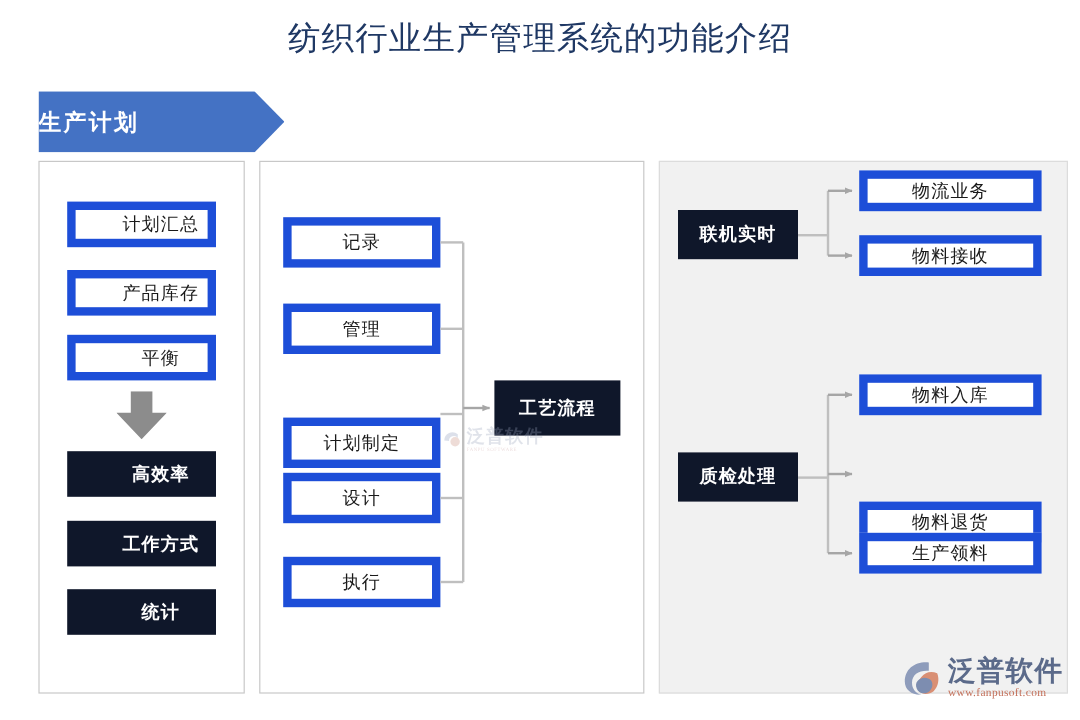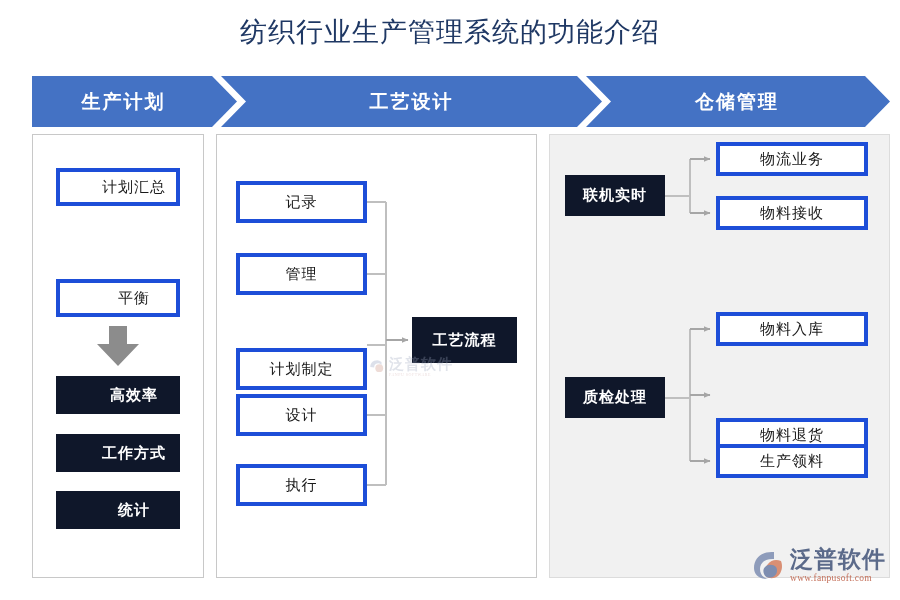--- a/index.html
+++ b/index.html
@@ -42,21 +42,20 @@
     width: 858px;
     height: 51px;
   }
   .chev {
     position: absolute;
     top: 0;
     height: 51px;
     background: #4472c4;
     display: flex;
     align-items: center;
-    justify-content: center;
     color: #ffffff;
     font-size: 19px;
     font-weight: bold;
     letter-spacing: 2px;
     box-sizing: border-box;
   }
   .chev-1 {
     left: 0;
     width: 205px;
     clip-path: polygon(0 0, 180px 0, 205px 50%, 180px 100%, 0 100%);
@@ -105,21 +104,21 @@
     height: 444px;
     border: 1px solid #dcdcdc;
     background: #f1f1f1;
   }
 
   
   .wbox {
     position: absolute;
     box-sizing: border-box;
     background: #ffffff;
-    border: 4px solid #1d4ed8;
+    border: 7px solid #1d4ed8;
     display: flex;
     align-items: center;
     justify-content: center;
     font-size: 15px;
     color: #1a1a1a;
     letter-spacing: 1px;
     font-family: "Liberation Serif", "DejaVu Serif", serif;
   }
   .bbox {
     position: absolute;
@@ -274,33 +273,28 @@
 <body>
 
 <div class="page">
 
   <div class="title">纺织行业生产管理系统的功能介绍</div>
 
   <div class="banner-row">
     <div class="chev chev-1">
       <span>生产计划</span>
     </div>
-    <div class="chev chev-2">
-      <span>工艺设计</span>
-    </div>
-    <div class="chev chev-3">
-      <span>仓储管理</span>
-    </div>
   </div>
 
   <div class="panel panel-1"></div>
   <div class="panel panel-2"></div>
   <div class="panel panel-3"></div>
 
   <div class="wbox c1box c1b1">计划汇总</div>
+  <div class="wbox c1box c1b2">产品库存</div>
   <div class="wbox c1box c1b3">平衡</div>
 
   <svg class="down-arrow" viewBox="0 0 42 40">
     <polygon points="12,0 30,0 30,18 42,18 21,40 0,18 12,18" fill="#8c8c8c"></polygon>
   </svg>
 
   <div class="bbox c1box c1b4">高效率</div>
   <div class="bbox c1box c1b5">工作方式</div>
   <div class="bbox c1box c1b6">统计</div>
 

